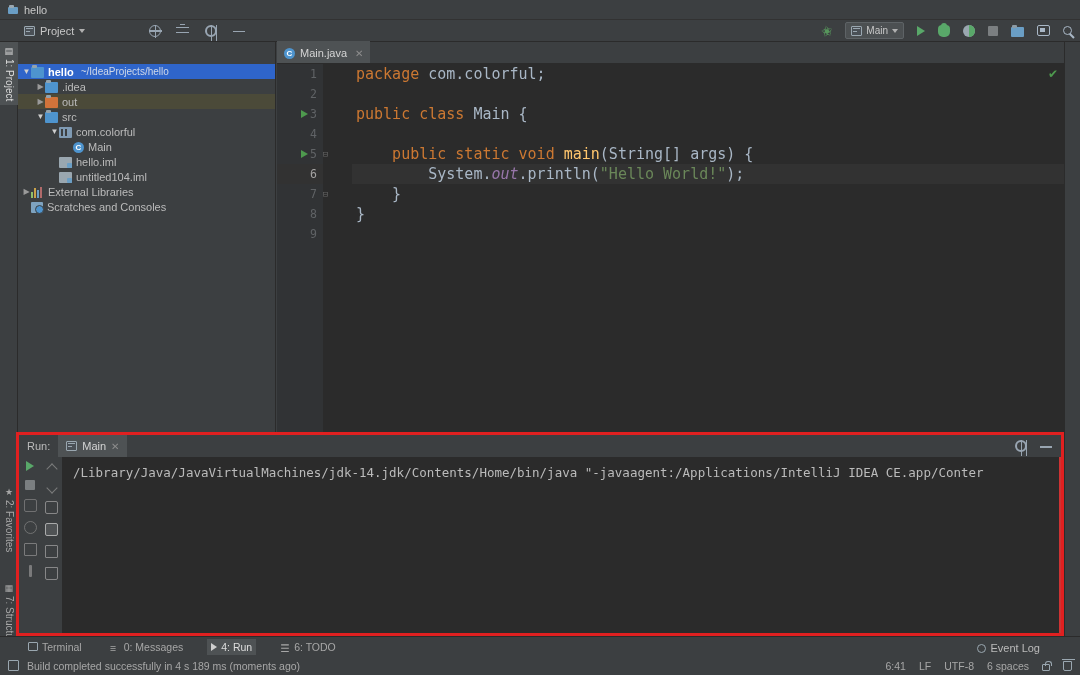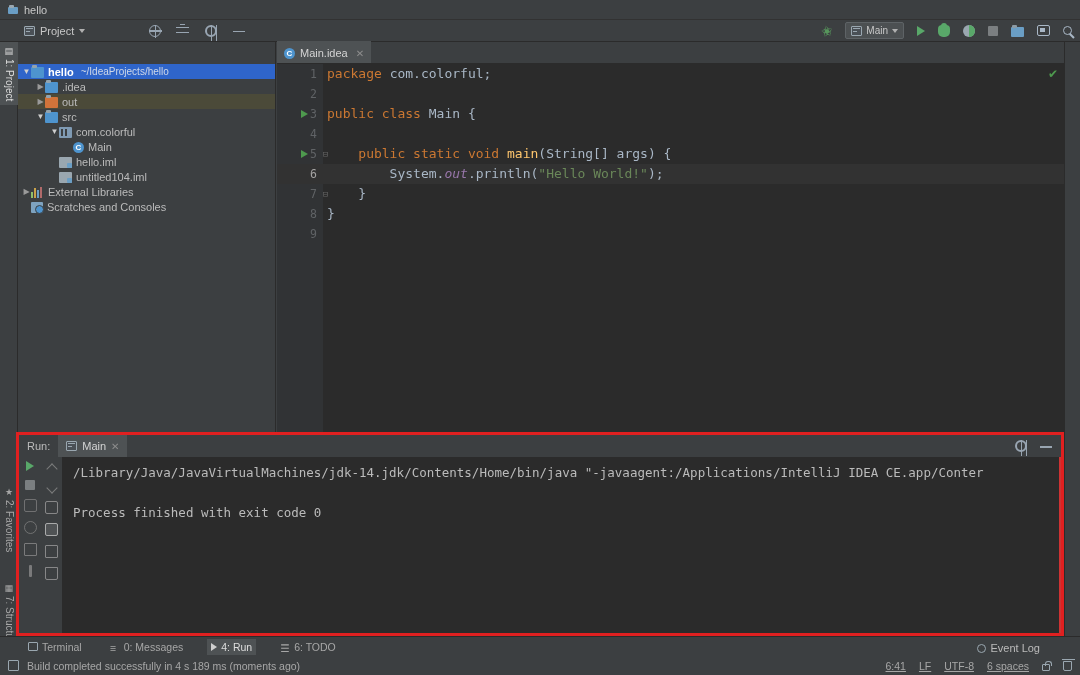--- a/index.html
+++ b/index.html
@@ -114,21 +114,21 @@
   .etab{display:flex;align-items:center;gap:5px;height:22px;padding:0 7px;background:#4e5254;font-size:11px;color:#d4d4d4;border-top:2px solid #4e5254;}
   .etab .x{color:#8d8d8d;font-size:10px;margin-left:3px;}
   .code-area{position:absolute;top:22px;left:0;right:0;bottom:20px;background:#2b2b2b;overflow:hidden;}
   .gutter{position:absolute;left:0;top:0;bottom:0;width:46px;background:#313335;}
   .gline{height:20px;line-height:20px;text-align:right;padding-right:6px;font-family:"DejaVu Sans Mono",monospace;font-size:11.5px;color:#606366;}
   .gline.cur{color:#a4a3a3;background:#323232;}
   .gutmark{position:absolute;left:22px;width:11px;height:20px;display:flex;align-items:center;justify-content:center;}
   .runmark{width:0;height:0;border-top:4px solid transparent;border-bottom:4px solid transparent;border-left:7px solid #4e9a4e;}
   .foldmark{position:absolute;left:44px;width:9px;height:20px;display:flex;align-items:center;justify-content:center;color:#666;font-size:9px;}
   .codelines{position:absolute;left:46px;top:0;right:0;bottom:0;}
-  .cline{height:20px;line-height:20px;font-family:"DejaVu Sans Mono",monospace;font-size:13px;white-space:pre;padding-left:4px;color:#a9b7c6;}
+  .cline{height:20px;line-height:20px;font-family:"DejaVu Sans Mono",monospace;font-size:15px;white-space:pre;padding-left:4px;color:#a9b7c6;margin-left:29px;}
   .cline.cur{background:#323232;}
   .kw{color:#cc7832;}
   .str{color:#6a8759;}
   .fld{color:#9876aa;font-style:italic;}
   .mth{color:#ffc66d;}
   .pln{color:#a9b7c6;}
   .breadcrumb{position:absolute;bottom:0;left:0;right:0;height:20px;background:#3c3f41;display:flex;align-items:center;padding-left:60px;gap:6px;font-size:10.5px;color:#a8a8a8;border-top:1px solid #2b2b2b;}
   .bcsep{color:#777;font-size:9px;}
   .inspect{position:absolute;right:3px;top:4px;width:13px;height:13px;}
   .chk{color:#4e9a4e;font-size:12px;line-height:12px;}
@@ -159,21 +159,21 @@
   .wbubble2{position:absolute;left:18px;top:10px;width:28px;height:23px;background:#fff;border-radius:50%;}
   .wbubble2:after{content:"";position:absolute;right:4px;bottom:-3px;width:8px;height:8px;background:#fff;transform:rotate(-25deg);border-radius:0 0 3px 0;}
   .weye{position:absolute;width:4px;height:4px;background:#2b2b2b;border-radius:50%;}
   .wmtext{font-family:"DejaVu Sans",sans-serif;font-size:27px;color:#f5f5f5;letter-spacing:2px;line-height:1;}
 
   
   .btabs{position:absolute;left:0;right:0;bottom:19px;height:20px;background:#3c3f41;display:flex;align-items:center;padding-left:24px;gap:20px;border-top:1px solid #2b2b2b;}
   .btab{display:flex;align-items:center;gap:4px;font-size:10.5px;color:#a7a7a7;padding:2px 4px;}
   .btab.active{background:#4e5254;color:#ddd;}
   .statusbar{position:absolute;left:0;right:0;bottom:0;height:19px;background:#3c3f41;display:flex;align-items:center;padding:0 8px;font-size:10.5px;color:#a7a7a7;}
-  .sb-right{margin-left:auto;display:flex;align-items:center;gap:13px;text-decoration:underline;}
+  .sb-right{margin-left:auto;display:flex;align-items:center;gap:13px;}
   .sb-ico{width:11px;height:11px;border:1.2px solid #9aa7b0;border-radius:1px;}
   .lockico{width:8px;height:7px;border:1.3px solid #9aa7b0;border-radius:1px;position:relative;margin-top:3px;}
   .lockico:before{content:"";position:absolute;left:1.5px;top:-4px;width:5px;height:4px;border:1.3px solid #9aa7b0;border-bottom:none;border-radius:3px 3px 0 0;}
   .trashico{width:9px;height:10px;border:1.2px solid #9aa7b0;border-radius:0 0 2px 2px;position:relative;}
   .trashico:before{content:"";position:absolute;left:-2px;top:-3px;width:13px;height:1.4px;background:#9aa7b0;}
   .evlog{display:flex;align-items:center;gap:4px;}
   .evcirc{width:9px;height:9px;border:1.3px solid #9aa7b0;border-radius:50%;}
 </style>
 </head>
 <body>
@@ -293,21 +293,21 @@
           <span class="ti ti-scr"></span>
           <span class="">Scratches and Consoles</span>
         </div>
       </div>
   </div>
 
   <div class="editor">
     <div class="tabbar">
       <div class="etab">
         <span class="ti ti-class" style="margin-right:0;">C</span>
-        <span>Main.idea</span>
+        <span>Main.java</span>
         <span class="x">✕</span>
       </div>
     </div>
     <div class="code-area">
       <div class="gutter" id="gutter">
           <div class="gline" style="position: relative;">1</div>
           <div class="gline" style="position: relative;">2</div>
           <div class="gline" style="position: relative;">3<span class="gutmark" style="top: 0px;">
               <span class="runmark"></span>
             </span></div>
@@ -369,21 +369,20 @@
         <span class="rti" style="border-right:1.3px solid #8a8a8a;border-bottom:1.3px solid #8a8a8a;width:8px;height:8px;transform:rotate(45deg);margin-top:2px;"></span>
         <span class="rti" style="border:1.3px solid #9a9a9a;border-radius:2px;"></span>
         <span class="rti" style="border:1.3px solid #c5c5c5;border-radius:2px;background:#55595b;"></span>
         <span class="rti" style="border:1.3px solid #9a9a9a;border-radius:1px;"></span>
         <span class="rti" style="border:1.3px solid #9a9a9a;border-radius:0 0 2px 2px;"></span>
       </div>
       <div class="console" id="console">
         <div class="cursorbar"></div>
         <div class="coline">/Library/Java/JavaVirtualMachines/jdk-14.jdk/Contents/Home/bin/java "-javaagent:/Applications/IntelliJ IDEA CE.app/Conter</div>
           <div class="coline"> </div>
-          <div class="coline">Process finished with exit code 0</div>
       </div>
     </div>
   </div>
 
   <div class="btabs" id="btabs">
       <div class="btab">
         <span style="display:inline-block;width:10px;height:9px;border:1.2px solid #9aa7b0;border-radius:1px;"></span>
         <span>Terminal</span>
       </div>
       <div class="btab">

